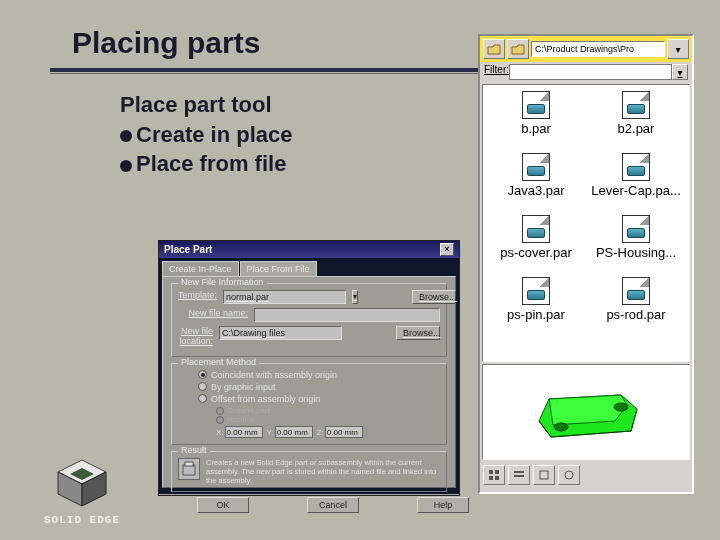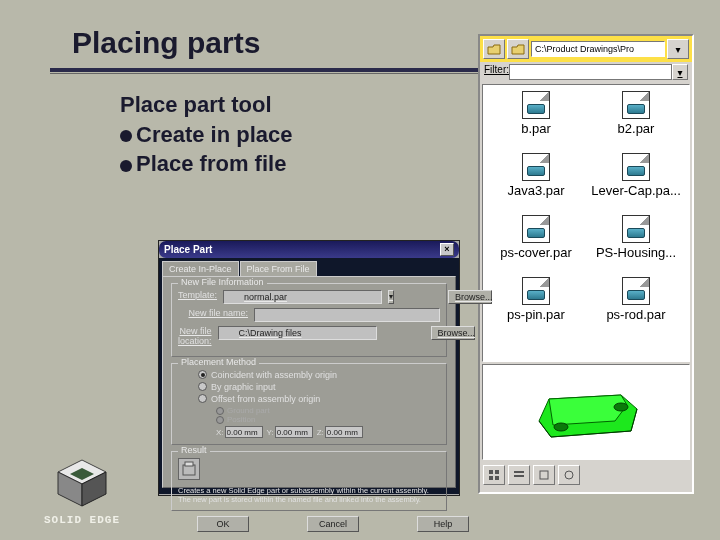--- a/index.html
+++ b/index.html
@@ -191,21 +191,20 @@
   }
   .dlg-title {
     background: linear-gradient(#1a1a5a, #3a3a8a);
     color: #fff;
     font-size: 10px;
     font-weight: bold;
     padding: 2px 5px;
     display: flex;
     justify-content: space-between;
     align-items: center;
-    border-radius: 7px;
   }
   .dlg-close {
     width: 14px; height: 13px;
     background: #c8c8c8;
     border: 1px solid #fff;
     border-right-color: #555; border-bottom-color: #555;
     color: #000; font-size: 9px; line-height: 11px; text-align: center;
   }
   .dlg-body {
     background: #0f172a;
@@ -262,21 +261,21 @@
     text-decoration: underline;
   }
   .form-row label { width: 70px; font-size: 9px; text-align: right; color: #e0e0e0; }
   .form-row input[type=text] {
     flex: 1;
     background: #c0c0c0;
     border: 1px solid #666;
     border-bottom-color: #ddd; border-right-color: #ddd;
     font-size: 9px;
     height: 14px;
-    padding: 0 20px;
+    padding: 0 2px;
     color: #222;
   }
   .btn {
     background: #b0b0a8;
     border: 1px solid #ddd;
     border-right-color: #555; border-bottom-color: #555;
     font-size: 9px;
     padding: 1px 6px;
     color: #222;
     min-width: 44px;
@@ -284,21 +283,21 @@
     margin-left: 48px;
   }
   .radio-row { display: flex; gap: 4px; margin-bottom: 2px; font-size: 9px; color: #e0e0e0; margin-left: 20px; }
   .radio-row .r { width: 9px; height: 9px; border-radius: 50%; border: 1px solid #555; background: #c8c8c8; display: inline-flex; align-items: center; justify-content: center; }
   .radio-row .r.sel:after { content: ""; width: 4px; height: 4px; border-radius: 50%; background: #222; }
   .sub-row { margin-left: 38px; font-size: 8px; color: #aaa; display: flex; align-items: center; gap: 3px; }
   .sub-row .r { width: 8px; height: 8px; border-radius: 50%; border: 1px solid #666; background: #999; }
   .xyz-row { display: flex; gap: 4px; align-items: center; margin-left: 38px; margin-top: 2px; font-size: 8px; color: #ddd; }
   .xyz { display: flex; align-items: center; gap: 1px; }
   .xyz input { width: 38px; height: 12px; background: #c8c8c8; border: 1px solid #666; font-size: 8px; padding: 0 1px; color: #222; }
-  .result-row { display: flex; gap: 6px; align-items: flex-start; flex-direction: column; }
+  .result-row { display: flex; gap: 6px; align-items: flex-start; }
   .result-icon {
     width: 22px; height: 22px;
     background: #b8b8b8; border: 1px solid #666;
     display: flex; align-items: center; justify-content: center;
   }
   .result-text { font-size: 7.5px; color: #e0e0e0; line-height: 1.2; flex: 1; }
   .dlg-buttons { display: flex; justify-content: center; gap: 10px; margin-top: 5px; }
   .dlg-buttons .btn { min-width: 52px; padding: 2px 8px; }
 
 </style>

